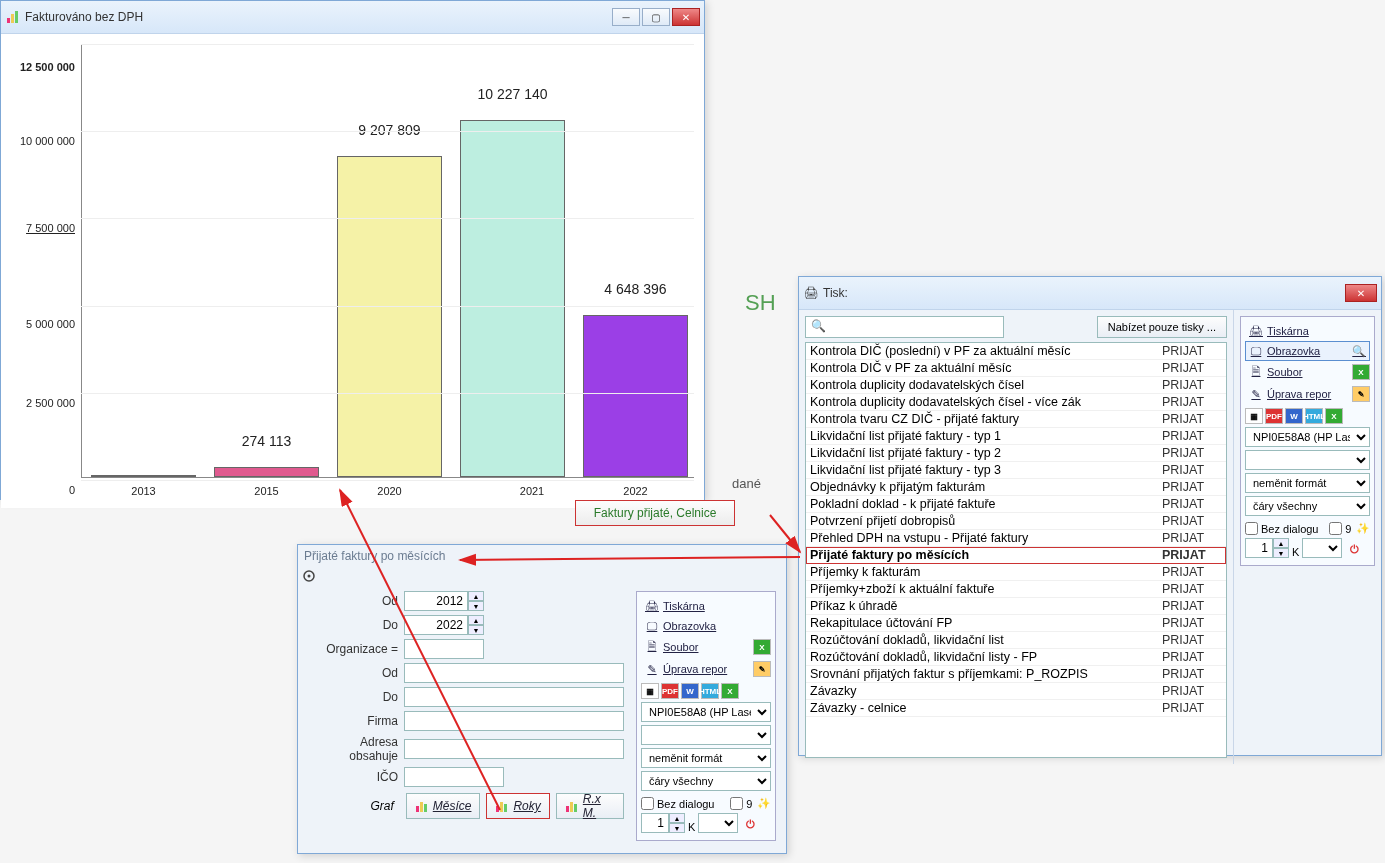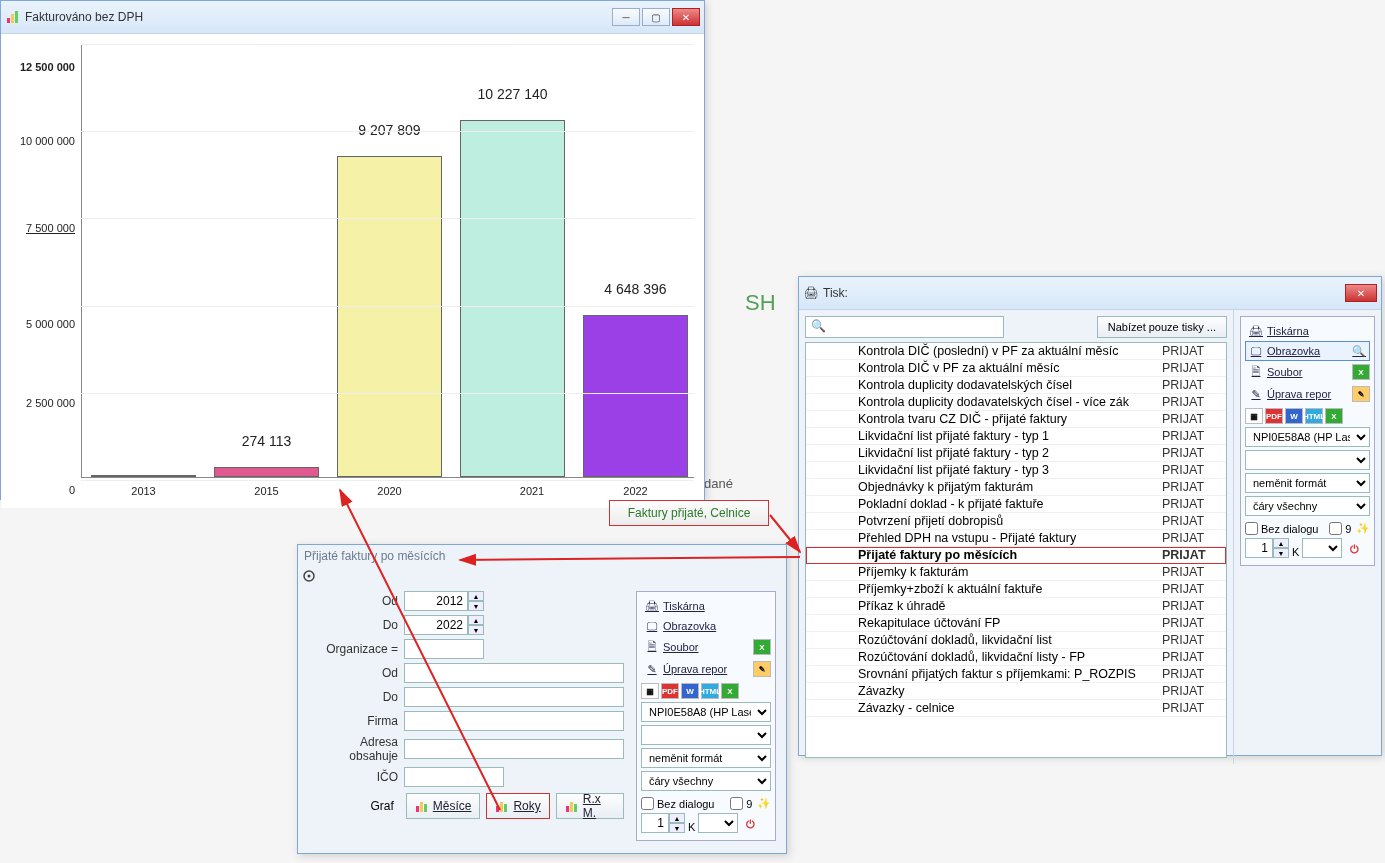--- a/index.html
+++ b/index.html
@@ -18,39 +18,39 @@
 .chart-area { position: relative; width: 100%; height: calc(100% - 24px); background: #fff; }
 .y-axis { position:absolute; left:0; top:10px; bottom:30px; width:80px; }
 .y-tick { position:absolute; right:6px; font-size:11px; color:#222; transform:translateY(-50%); }
 .grid-line { position:absolute; left:80px; right:10px; height:1px; background:#eee; }
 .plot { position:absolute; left:80px; right:10px; top:10px; bottom:30px; border-left:1px solid #888; border-bottom:1px solid #888; }
 .bar { position:absolute; bottom:0; border:1px solid #666; }
 .bar-label { position:absolute; font-size:14px; color:#222; white-space:nowrap; transform:translate(-50%, -100%); }
 .x-label { position:absolute; bottom:-20px; font-size:11px; color:#222; transform:translateX(-50%); }
 
 
-.greenbtn { position:absolute; left:609px; top:500px; width:160px; height:26px; border:1px solid #c33; background:linear-gradient(#fdfdfd,#ececec); color:#2a7a2a; font-size:12px; display:flex; align-items:center; justify-content:center; cursor:pointer; }
-.vydane-stub { position:absolute; left:704px; top:476px; font-size:13px; color:#555; }
+.greenbtn { position:absolute; left:575px; top:500px; width:160px; height:26px; border:1px solid #c33; background:linear-gradient(#fdfdfd,#ececec); color:#2a7a2a; font-size:12px; display:flex; align-items:center; justify-content:center; cursor:pointer; }
+.vydane-stub { position:absolute; left:704px; top:476px; font-size:13px; color:#555;padding-left:28px; }
 .sh-stub { position:absolute; left:745px; top:290px; font-size:22px; color:#54a054; }
 
 
 #dialog-window { left:297px; top:544px; width:490px; height:310px; background:#eef3f9; }
 .dialog-title { height:22px; display:flex; align-items:center; padding:0 6px; color:#6b7c91; font-size:12px; }
 .gear { width:14px; height:14px; color:#444; margin:2px 0 0 4px; }
 .form-area { padding: 8px 10px; display:flex; gap:12px; }
 .left-col { flex:1; }
 .right-col { width:140px; border:1px solid #aac; background:#f7fbff; padding:4px; }
 .frow { display:flex; align-items:center; margin-bottom:4px; }
 .frow label { width:96px; text-align:right; padding-right:6px; font-size:12px; color:#333; }
 .frow input[type=text] { flex:1; height:20px; border:1px solid #9bb; padding:0 4px; font-size:12px; }
 .spin { width:80px; display:flex; }
 .spin input { width:60px; height:20px; border:1px solid #9bb; text-align:right; padding-right:4px; font-size:12px; }
 .spin .spinbtns { width:16px; display:flex; flex-direction:column; }
 .spin .spinbtns div { flex:1; border:1px solid #9bb; background:#eef; font-size:7px; display:flex; align-items:center; justify-content:center; cursor:pointer; }
-.btnrow { display:flex; gap:6px; margin-top:6px; align-items:center; }
+.btnrow { display:flex; gap:6px; margin-top:6px; align-items:center;font-style:italic; }
 .toolbtn { height:26px; padding:0 8px; border:1px solid #9bb; background:linear-gradient(#fdfdfd,#e9eef5); display:inline-flex; align-items:center; gap:4px; font-size:12px; cursor:pointer; text-decoration:underline; color:#223; }
 .toolbtn .ico { width:14px; height:14px; display:inline-block; }
 .toolbtn.highlight { border:1px solid #c33; }
 .side-item { display:flex; align-items:center; gap:4px; padding:2px 3px; font-size:11px; text-decoration:underline; color:#224; cursor:pointer; border:1px solid transparent; }
 .side-item.sel { border:1px solid #5a8ed0; background:#eaf2fd; }
 .side-icon { width:14px; height:14px; display:inline-flex; align-items:center; justify-content:center; }
 .mini-icons { display:flex; gap:2px; margin:3px 0; }
 .mini-icons span { width:18px; height:16px; border:1px solid #bbb; font-size:8px; font-weight:bold; display:inline-flex; align-items:center; justify-content:center; cursor:pointer; }
 .pdf { background:#d33; color:#fff; } .wrd { background:#36c; color:#fff; } .htm { background:#3ad; color:#fff; } .xls { background:#3a3; color:#fff; }
 .combo { width:100%; height:20px; border:1px solid #9bb; background:#fff; font-size:11px; padding:0 3px; margin-bottom:3px; }
@@ -62,21 +62,21 @@
 .tisk-body { display:flex; height:calc(100% - 24px); }
 .tisk-left { flex:1; padding:6px; display:flex; flex-direction:column; }
 .search-row { display:flex; gap:6px; margin-bottom:4px; }
 .search-input { flex:1; height:22px; border:1px solid #9bb; padding:0 20px 0 6px; font-size:12px; background:#fff; }
 .search-wrap { position:relative; flex:1; }
 .search-wrap .mag { position:absolute; left:6px; top:3px; color:#888; }
 .nabbtn { height:22px; padding:0 10px; border:1px solid #9bb; background:linear-gradient(#fdfdfd,#e9eef5); font-size:11px; cursor:pointer; }
 .list { flex:1; border:1px solid #9bb; background:#fff; overflow-y:scroll; }
 .list-row { display:flex; padding:1px 4px; font-size:12.5px; border-bottom:1px solid #f0f0f0; cursor:pointer; }
 .list-row.hl { background:#fff; outline:1px solid #c33; outline-offset:-1px; font-weight:bold; }
-.list-row .name { flex:1;margin-left:48px; }
+.list-row .name { flex:1; }
 .list-row .cat { width:60px; color:#333; }
 .tisk-right { width:148px; border-left:1px solid #c9d6e8; padding:6px; }
 .tisk-right .panel { border:1px solid #aac; background:#f7fbff; padding:4px; }
 
 
 .arrow-svg { position:absolute; pointer-events:none; }
 
 
 svg { display:block; }
 </style>

